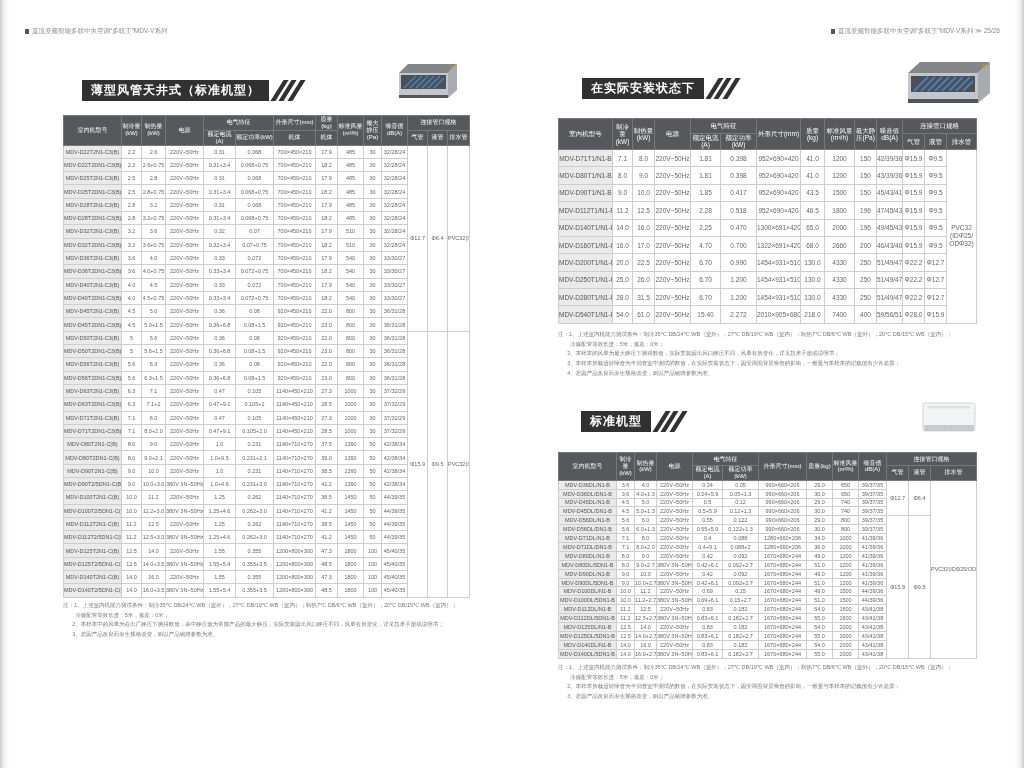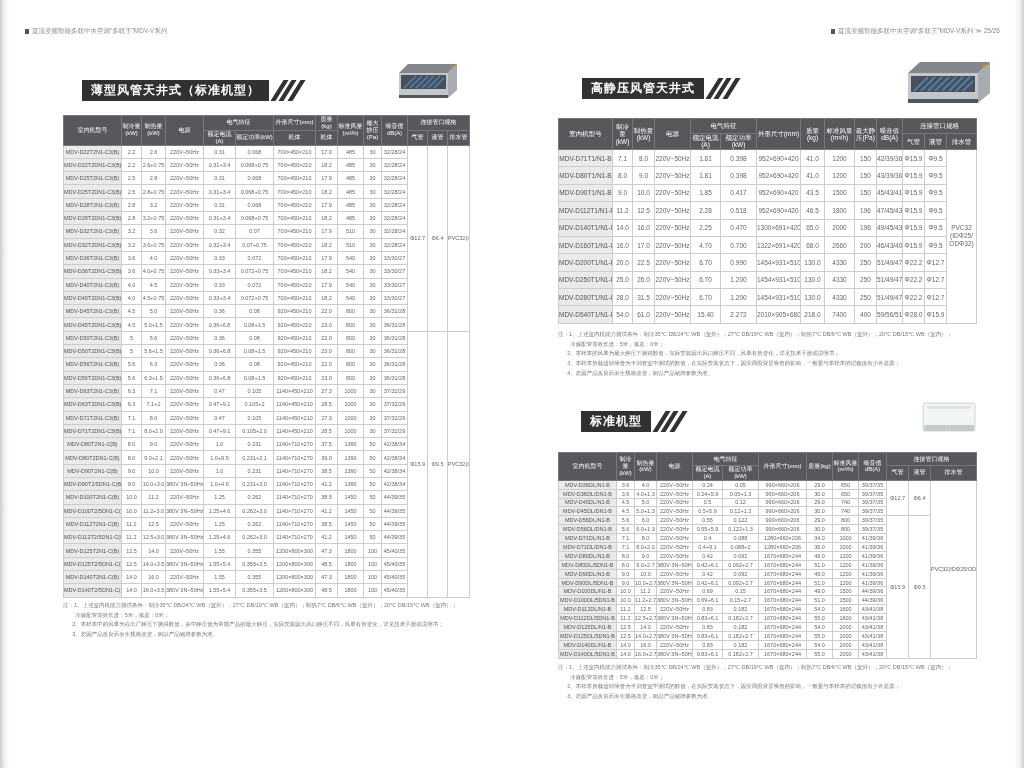--- a/index.html
+++ b/index.html
@@ -570,21 +570,21 @@
           <td>1800</td>
           <td>100</td>
           <td>45/40/35</td>
         </tr>
       </tbody>
   </table>
 
   <div class="notes" style="left:63px;top:601px;width:452px;"><div class="note-line">注：1、上述室内机能力测试条件：制冷35℃ DB/24℃ WB（室外），27℃ DB/19℃ WB（室内）；制热7℃ DB/6℃ WB（室外），20℃ DB/15℃ WB（室内）；</div><div class="note-line">        冷媒配管等效长度：5米，落差：0米；</div><div class="note-line">      2、本样本中的风量为在出厂静压下测得数值，表中静压值为常规产品的最大静压，实际安装因出风口静压不同，风量有所变化，详见技术手册或说明书；</div><div class="note-line">      3、若因产品改良而发生规格改变，则以产品铭牌参数为准。</div></div>
 
   <div class="sec-title" style="left:558px;top:78px;">
-    <div class="bar">高静压风管天井式</div>
+    <div class="bar">在实际安装状态下</div>
     <div class="stripes">
         <i></i>
         <i></i>
         <i></i>
       </div>
   </div>
 
   <svg class="prod-img" style="left:900px;top:55px;" width="104" height="56" viewBox="0 0 104 56">
     <polygon points="8,18 20,7 90,7 78,18" fill="#83878c"></polygon>
     <polygon points="78,18 90,7 90,38 78,48" fill="#a8acb1"></polygon>

